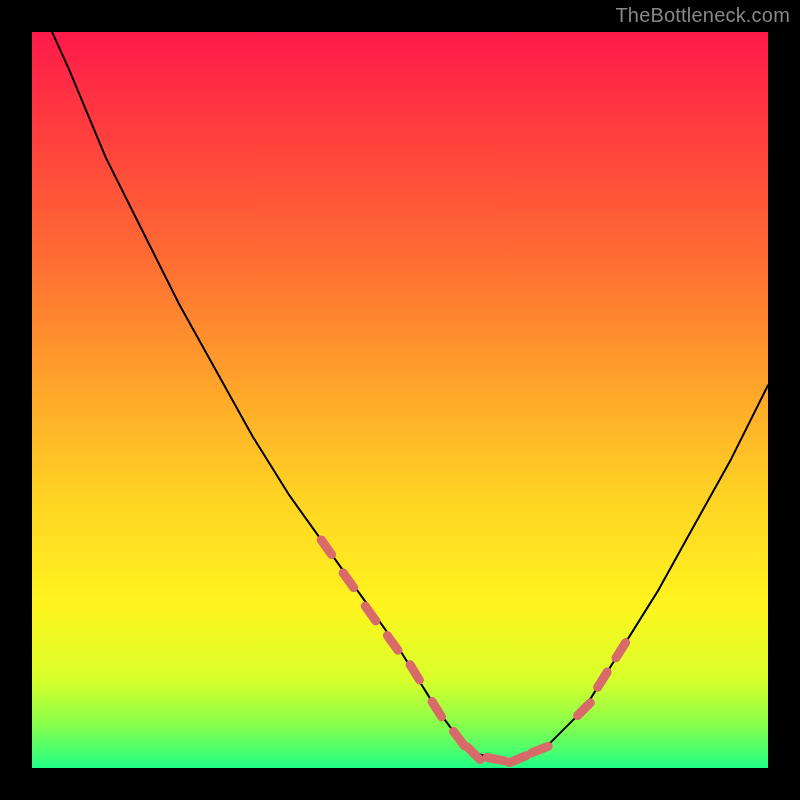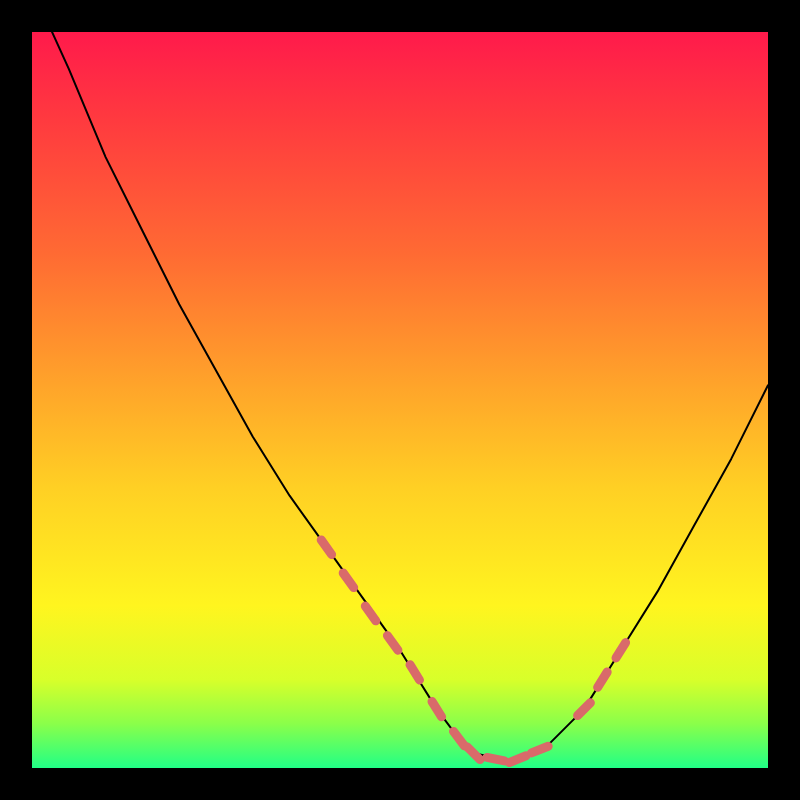--- a/index.html
+++ b/index.html
@@ -54,20 +54,21 @@
     top: 0;
     width: 736px;
     height: 736px;
     overflow: visible;
   }
 </style>
 </head>
 <body>
 
 <div class="frame">
+  <div class="watermark">TheBottleneck.com</div>
 
   <div class="plot">
     <svg class="curve" viewBox="0 0 736 736" preserveAspectRatio="none">
       <path id="main-curve" fill="none" stroke="#000000" stroke-width="2" stroke-linecap="round" stroke-linejoin="round" d="M0.0 -44.2 L36.8 36.8 L73.6 125.1 L110.4 198.7 L147.2 272.3 L184.0 338.6 L220.8 404.8 L257.6 463.7 L294.4 515.2 L331.2 566.7 L368.0 618.2 L404.8 677.1 L426.9 706.6 L441.6 721.3 L478.4 728.6 L515.2 713.9 L552.0 677.1 L588.8 618.2 L625.6 559.4 L662.4 493.1 L699.2 426.9 L736.0 353.3"></path>
       <g id="marker-group">
           <line x1="289.2" y1="507.9" x2="299.6" y2="522.5" stroke="#d96a6a" stroke-width="9" stroke-linecap="round"></line>
           <line x1="311.2" y1="541.0" x2="321.7" y2="555.6" stroke="#d96a6a" stroke-width="9" stroke-linecap="round"></line>
           <line x1="333.3" y1="574.1" x2="343.8" y2="588.8" stroke="#d96a6a" stroke-width="9" stroke-linecap="round"></line>
           <line x1="355.4" y1="603.6" x2="365.9" y2="618.2" stroke="#d96a6a" stroke-width="9" stroke-linecap="round"></line>
           <line x1="378.0" y1="632.7" x2="387.5" y2="648.0" stroke="#d96a6a" stroke-width="9" stroke-linecap="round"></line>

